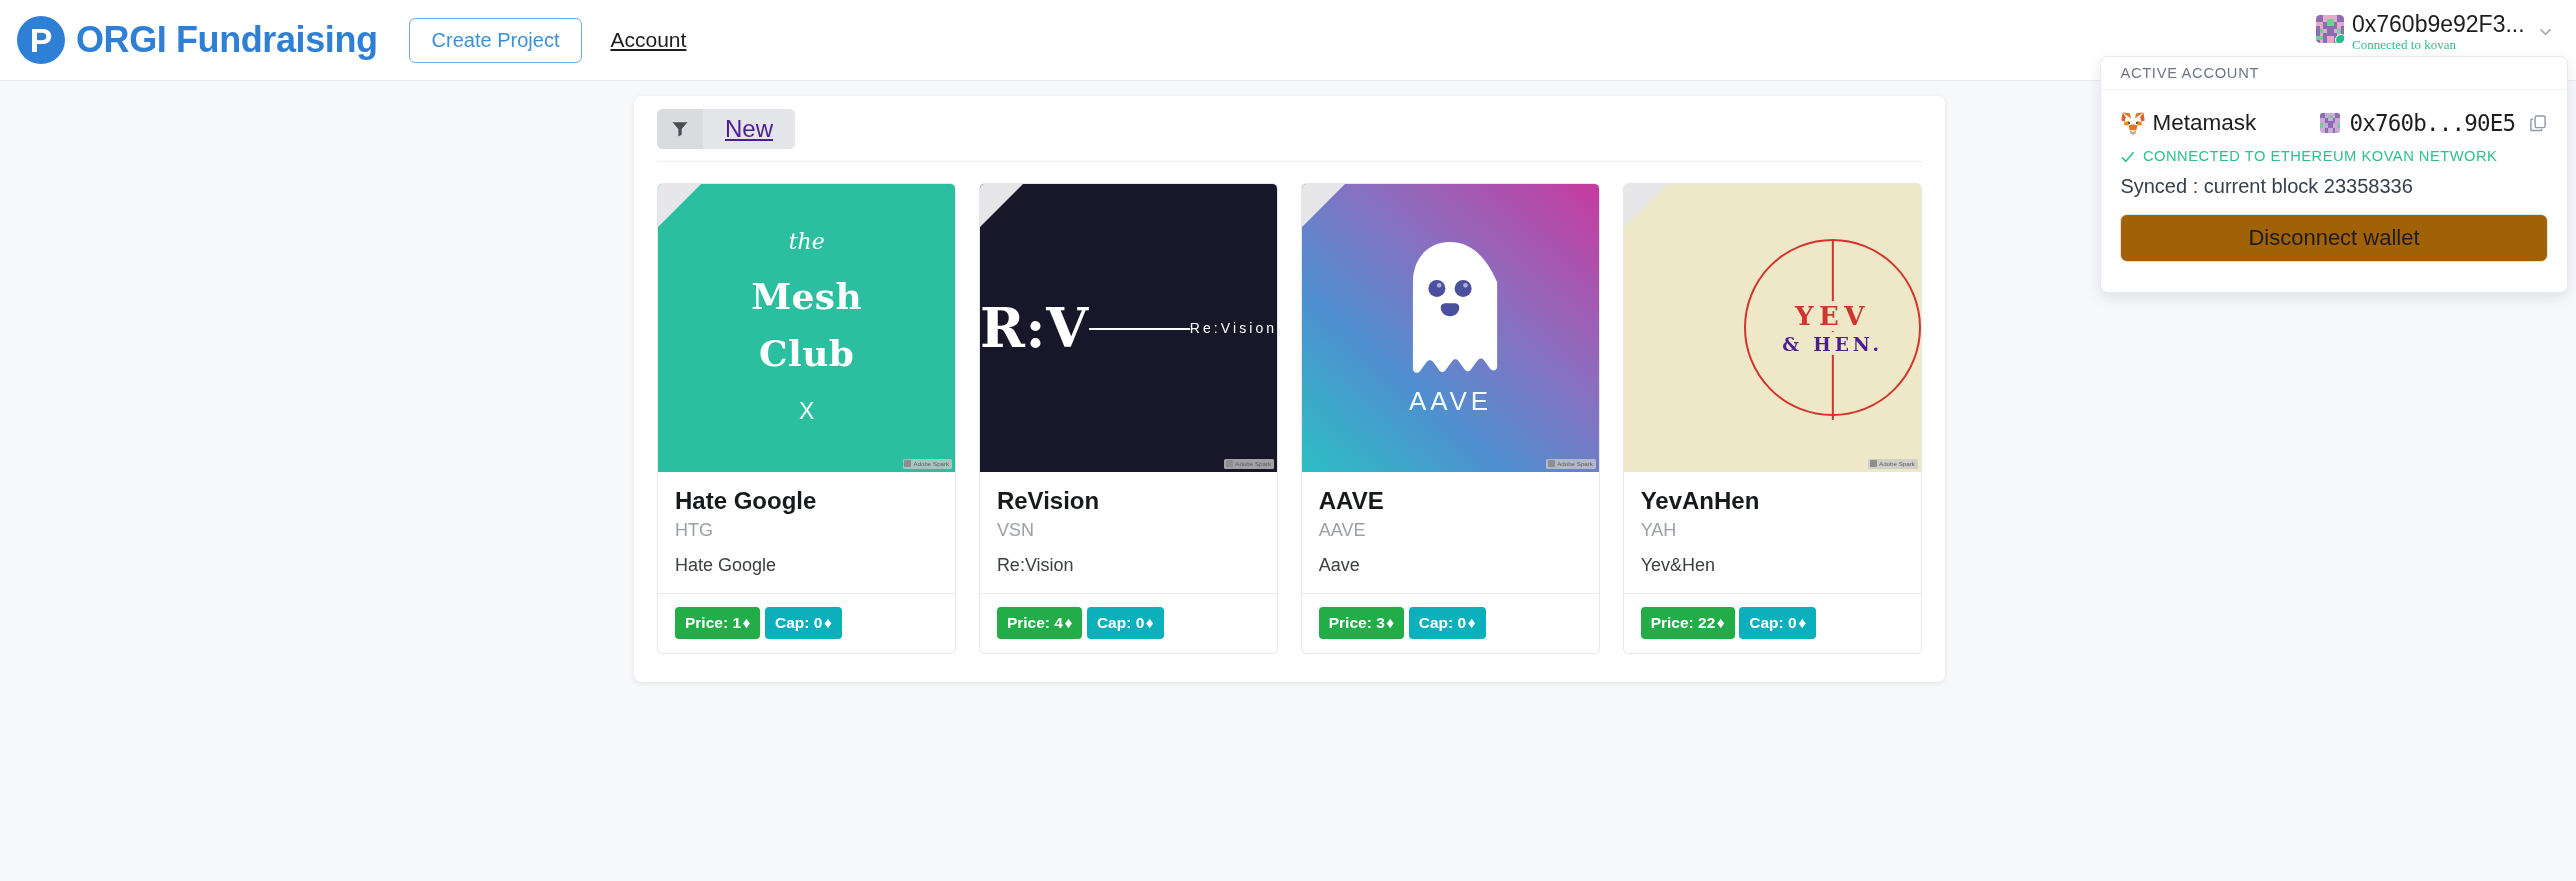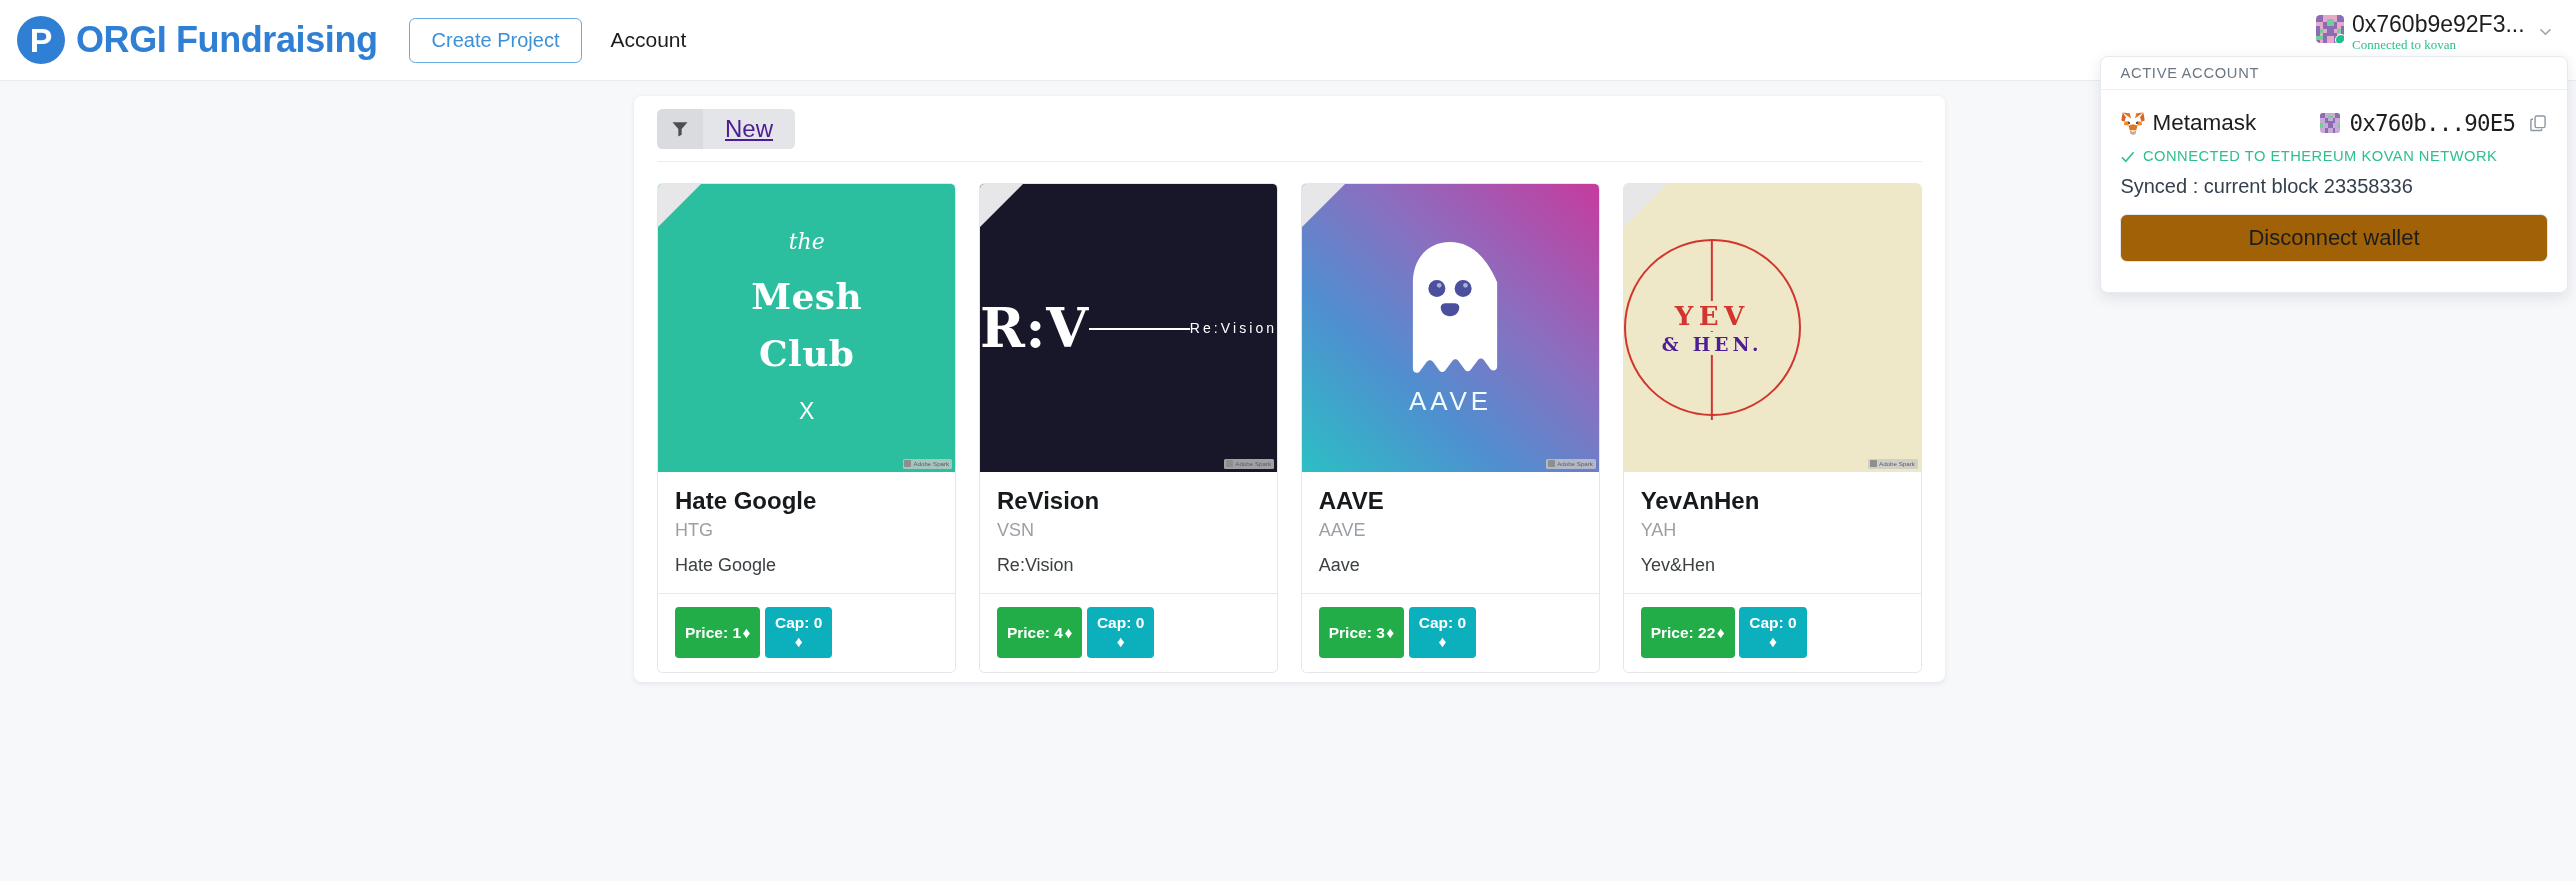--- a/index.html
+++ b/index.html
@@ -33,21 +33,21 @@
   }
   .btn-create {
     margin-left: 31px;
     border: 1.5px solid #6aa9e0; border-radius: 6.2px;
     background: #ffffff; color: #3d8fd6;
     font-size: 20px; font-family: "Liberation Sans", sans-serif;
     padding: 10px 22px; cursor: pointer; white-space: nowrap;
   }
   .nav-account {
     margin-left: 28px; font-size: 21px; color: #1d1d1f;
-    cursor: pointer; white-space: nowrap;
+    cursor: pointer; white-space: nowrap; text-decoration: underline;
   }
 
   .acct-area {
     position: absolute; right: 22px; top: 11px;
     display: flex; align-items: flex-start; cursor: pointer;
   }
   .blockie {
     width: 28px; height: 28px; border-radius: 4.6px;
     position: relative; margin-top: 3.9px; flex: none;
     overflow: hidden;
@@ -176,21 +176,21 @@
     border-top: 0.8px solid #e7e9eb;
     padding: 13px 17px 14px 17px;
     display: flex; gap: 4.6px;
   }
   .badge {
     font-size: 15.5px; font-weight: bold; color: #ffffff;
     border-radius: 3.9px; padding: 7px 10px; white-space: nowrap;
     display: inline-flex; align-items: center; gap: 1.5px;
   }
   .badge-price { background: #23ad49; }
-  .badge-cap { background: #0cb0bd; flex-direction: column; }
+  .badge-cap { background: #0cb0bd; }
 
   
   .art-mesh { background: #2bbfa0; width: 100%; height: 100%;
     display: flex; flex-direction: column; align-items: center; justify-content: center; gap: 20px; }
   .mesh-the { font-family: "DejaVu Serif", serif; font-style: italic;
     color: #fff; font-size: 22px; line-height: 1; margin-bottom: 4.6px; }
   .mesh-w { font-family: "DejaVu Serif", serif; color: #fff;
     font-size: 36px; font-weight: bold; line-height: 1.05; letter-spacing: 0.4px; }
   .mesh-x { color: #fff; font-size: 23px; margin-top: 4.6px; font-family: "Liberation Sans", sans-serif; }
 
@@ -207,21 +207,21 @@
     width: 100%; height: 100%;
     background: linear-gradient(42deg, #2cbfc4 0%, #4f8fd0 33%, #8a6fc0 62%, #c63b9e 100%);
     display: flex; flex-direction: column; align-items: center; justify-content: center;
   }
   .ghost { width: 96px; height: 136px; }
   .aave-word { color: #f2fbfd; font-size: 26px; letter-spacing: 3.9px; margin-top: 11px;
     font-family: "Liberation Sans", sans-serif; }
 
   
   .art-yev { background: #eee8c8; width: 100%; height: 100%;
-    display: flex; align-items: center; justify-content: flex-start; }
+    display: flex; align-items: center; justify-content: flex-end; }
   .yev-circle {
     width: 177px; height: 177px; border-radius: 50%;
     border: 2.3px solid #d1352e; position: relative;
     display: flex; flex-direction: column; align-items: center; justify-content: center;
   }
   .yev-vline { position: absolute; left: 50%; top: -2.3px; width: 2.3px; height: 181px;
     background: #d1352e; transform: translateX(-50%); }
   .yev-t1 { color: #d1352e; font-size: 26px; letter-spacing: 5.4px; font-weight: bold;
     font-family: "DejaVu Serif", serif; position: relative; z-index: 2;
     background: #eee8c8; padding: 0 4.6px; }

